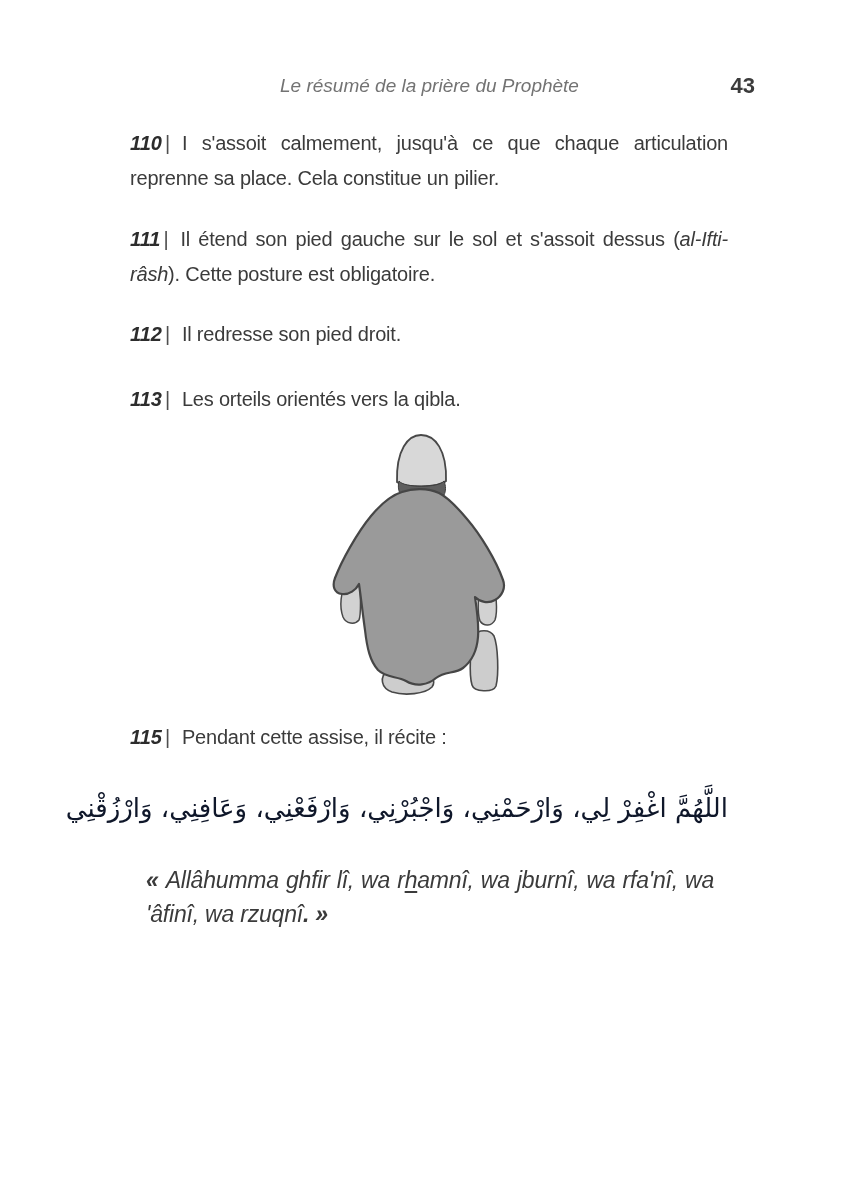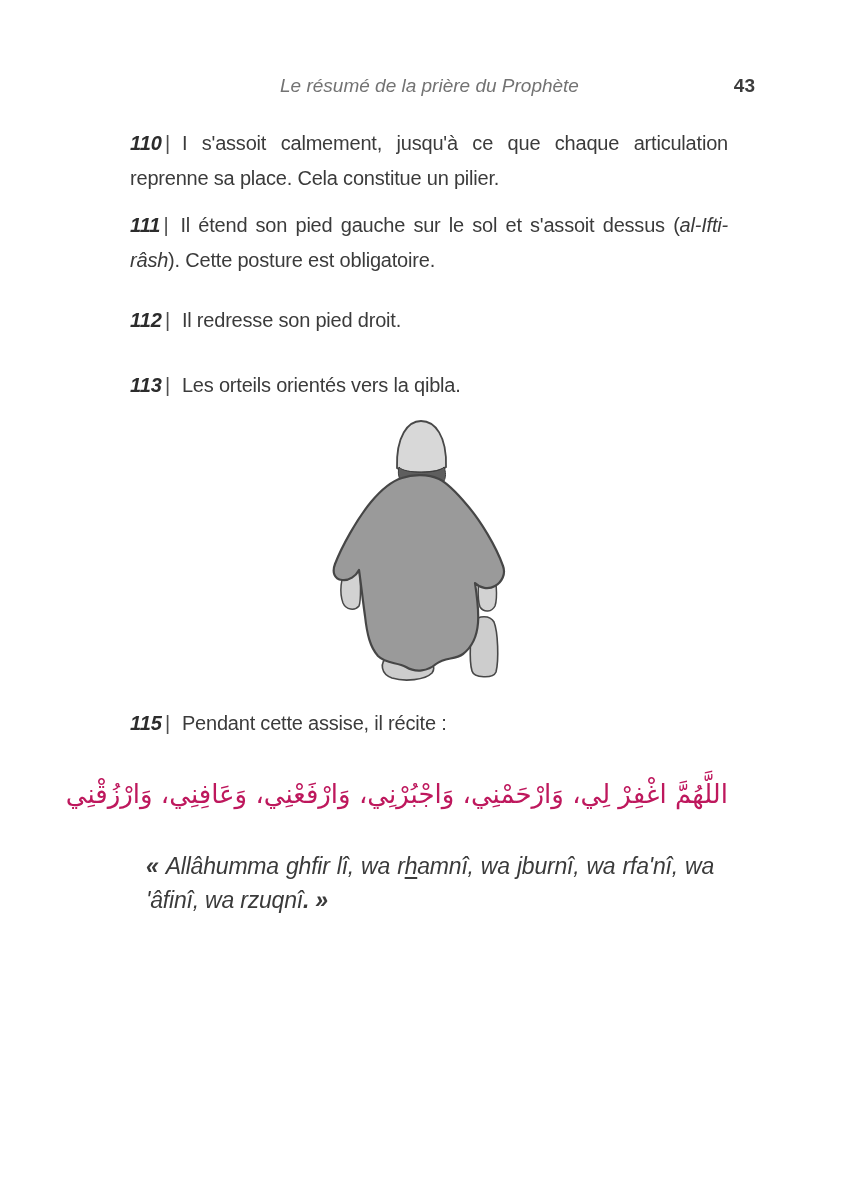--- a/index.html
+++ b/index.html
@@ -15,52 +15,52 @@
   .header-title {
     text-align:center;
     font-style:italic;
     font-size:19px;
     line-height:24px;
     color:#737373;
   }
   .page-number {
     position:absolute;
     top:74px; right:104px;
-    font-size:19px; line-height:24px;
+    font-size:22px; line-height:24px;
     font-weight:700;
     color:#3c3c3c;
   }
   .content { padding:0 131px 0 130px; }
   p { margin:0; }
   .para {
     font-size:20px;
     line-height:35px;
     letter-spacing:-0.2px;
     text-align:justify;
     color:#3b3b3b;
   }
   .num { font-weight:700; color:#2c2c2c; letter-spacing:0;font-style:italic; }
   .bar { font-weight:400; color:#4f4f4f; margin:0 12px 0 3px; }
   .it { font-style:italic; }
   .p110 { margin-top:28px; }
-  .p111 { margin-top:12px; }
+  .p111 { margin-top:26px; }
   .p112 { margin-top:25px; }
   .p113 { margin-top:30px; }
   .p114 { margin-top:14px; }
   .p115 { margin-top:20px; }
   .figure-svg { display:block; margin:13px 0 0 170px; }
   .arabic {
     margin-top:12px;
     height:82px;
     line-height:82px;
     text-align:center;
     white-space:nowrap;
     font-family:"DejaVu Sans", sans-serif;
     font-size:26px;
-    color:#be185d;
+    color:#0f172a;
     overflow:visible;
   }
   .translit {
     margin-top:14px;
     padding:0 14px 0 16px;
     font-style:italic;
     font-size:23px;
     line-height:34px;
     letter-spacing:-0.2px;
     text-align:justify;

